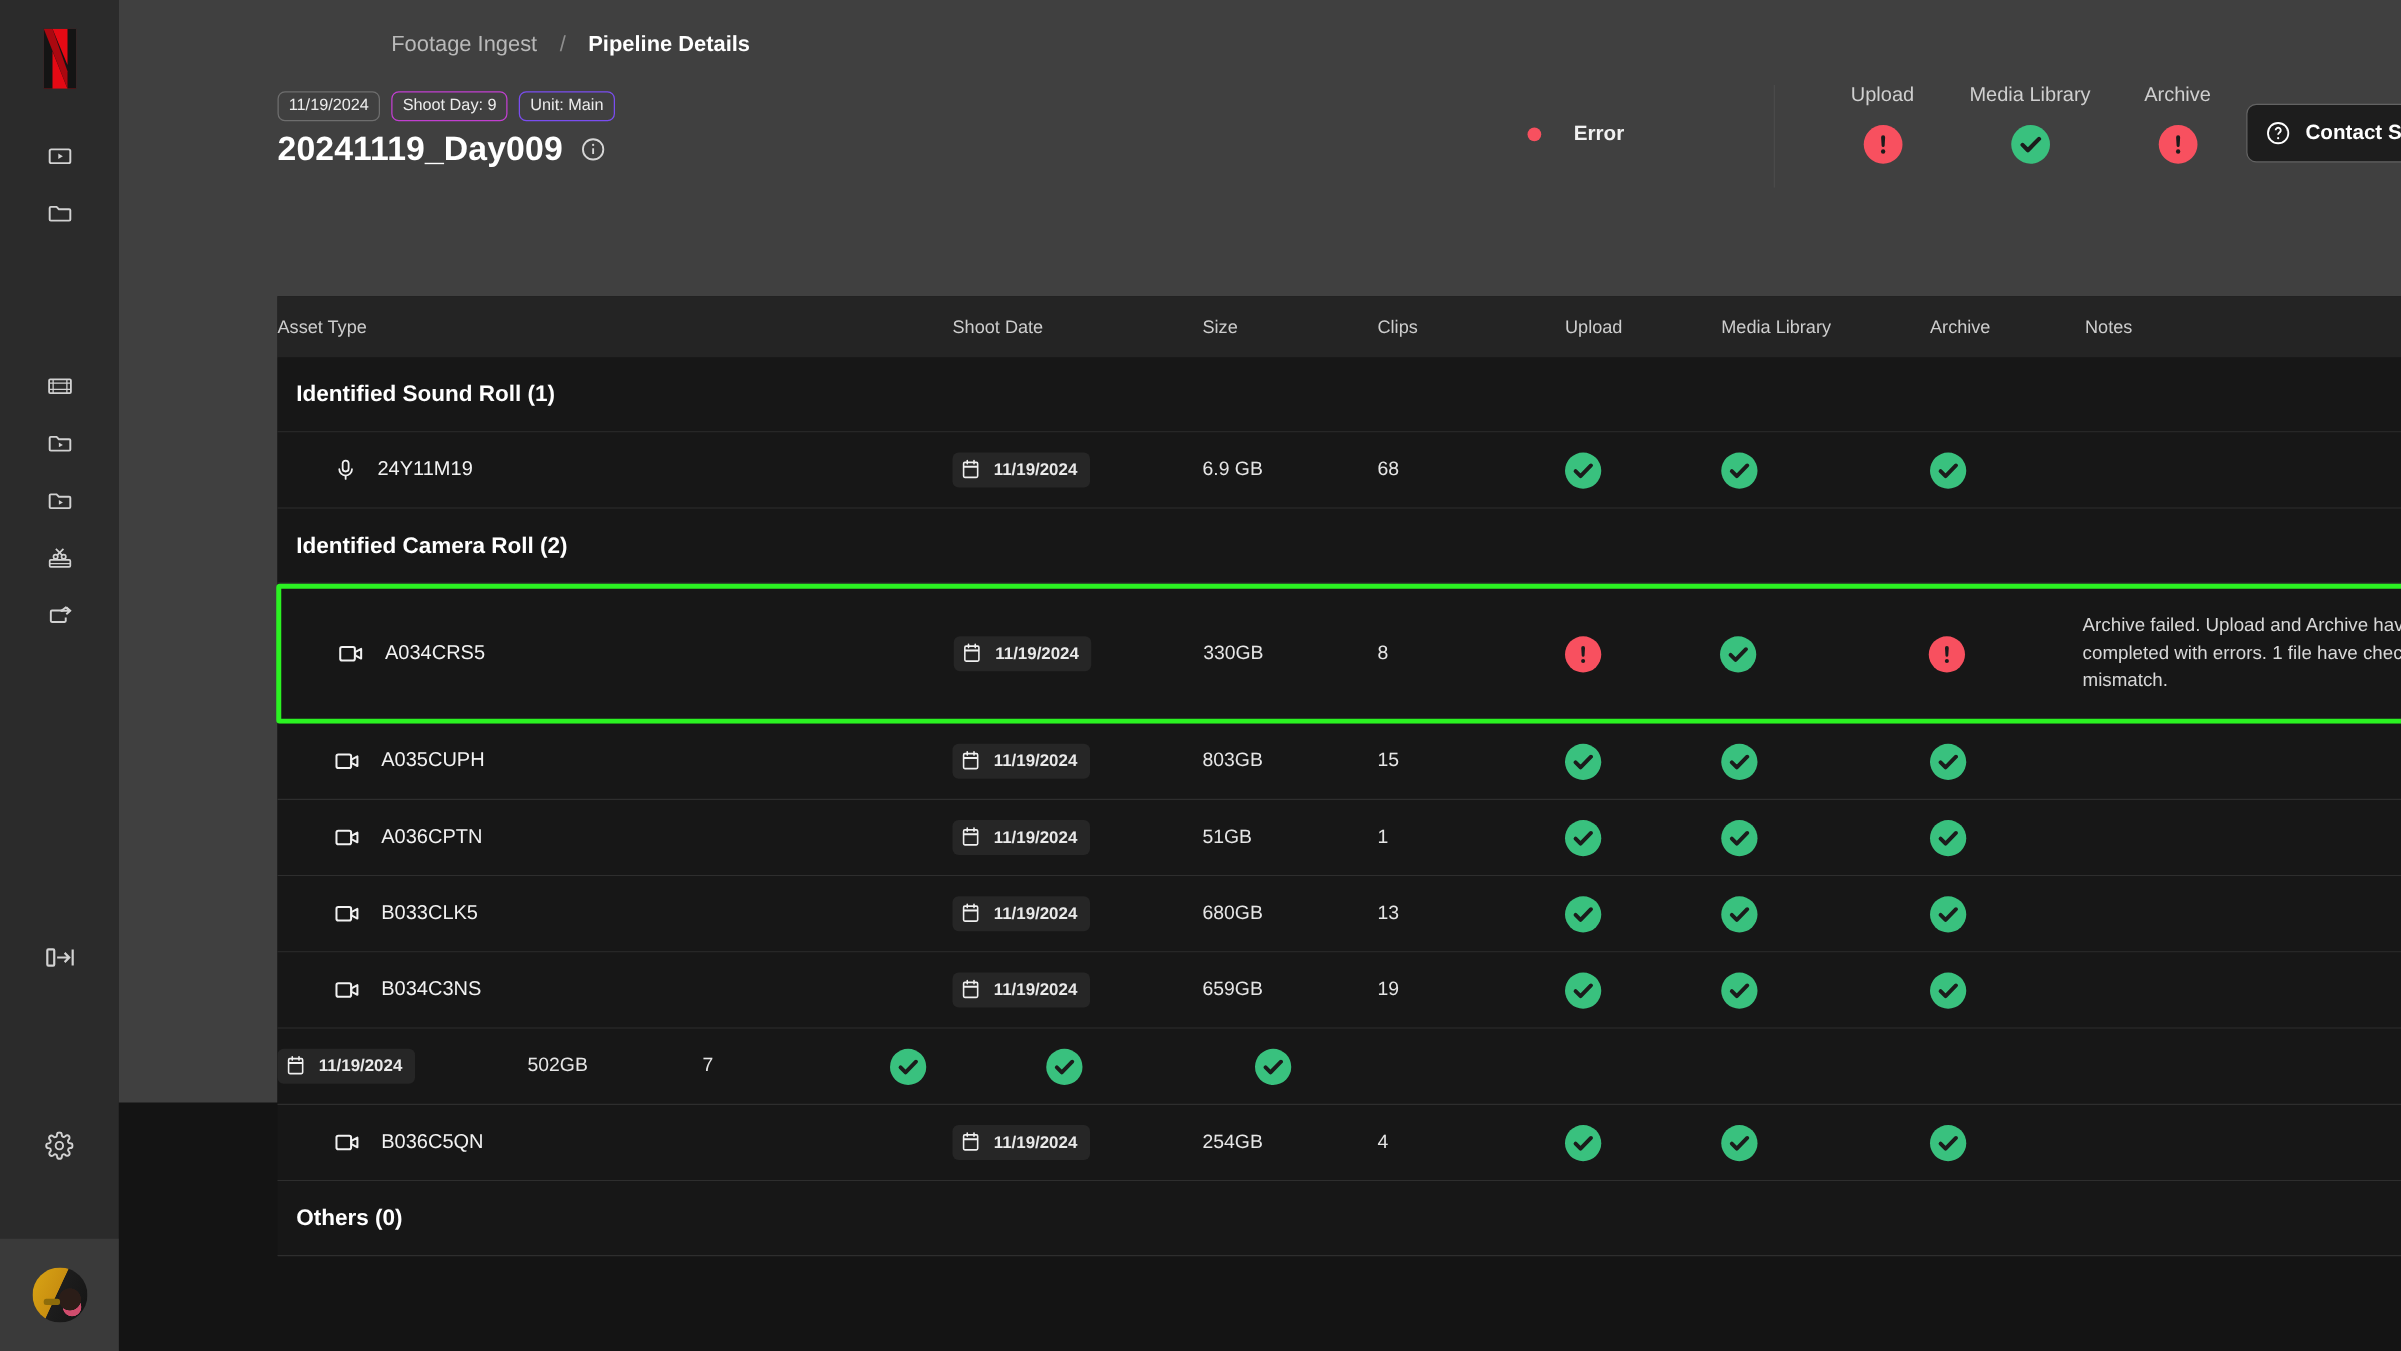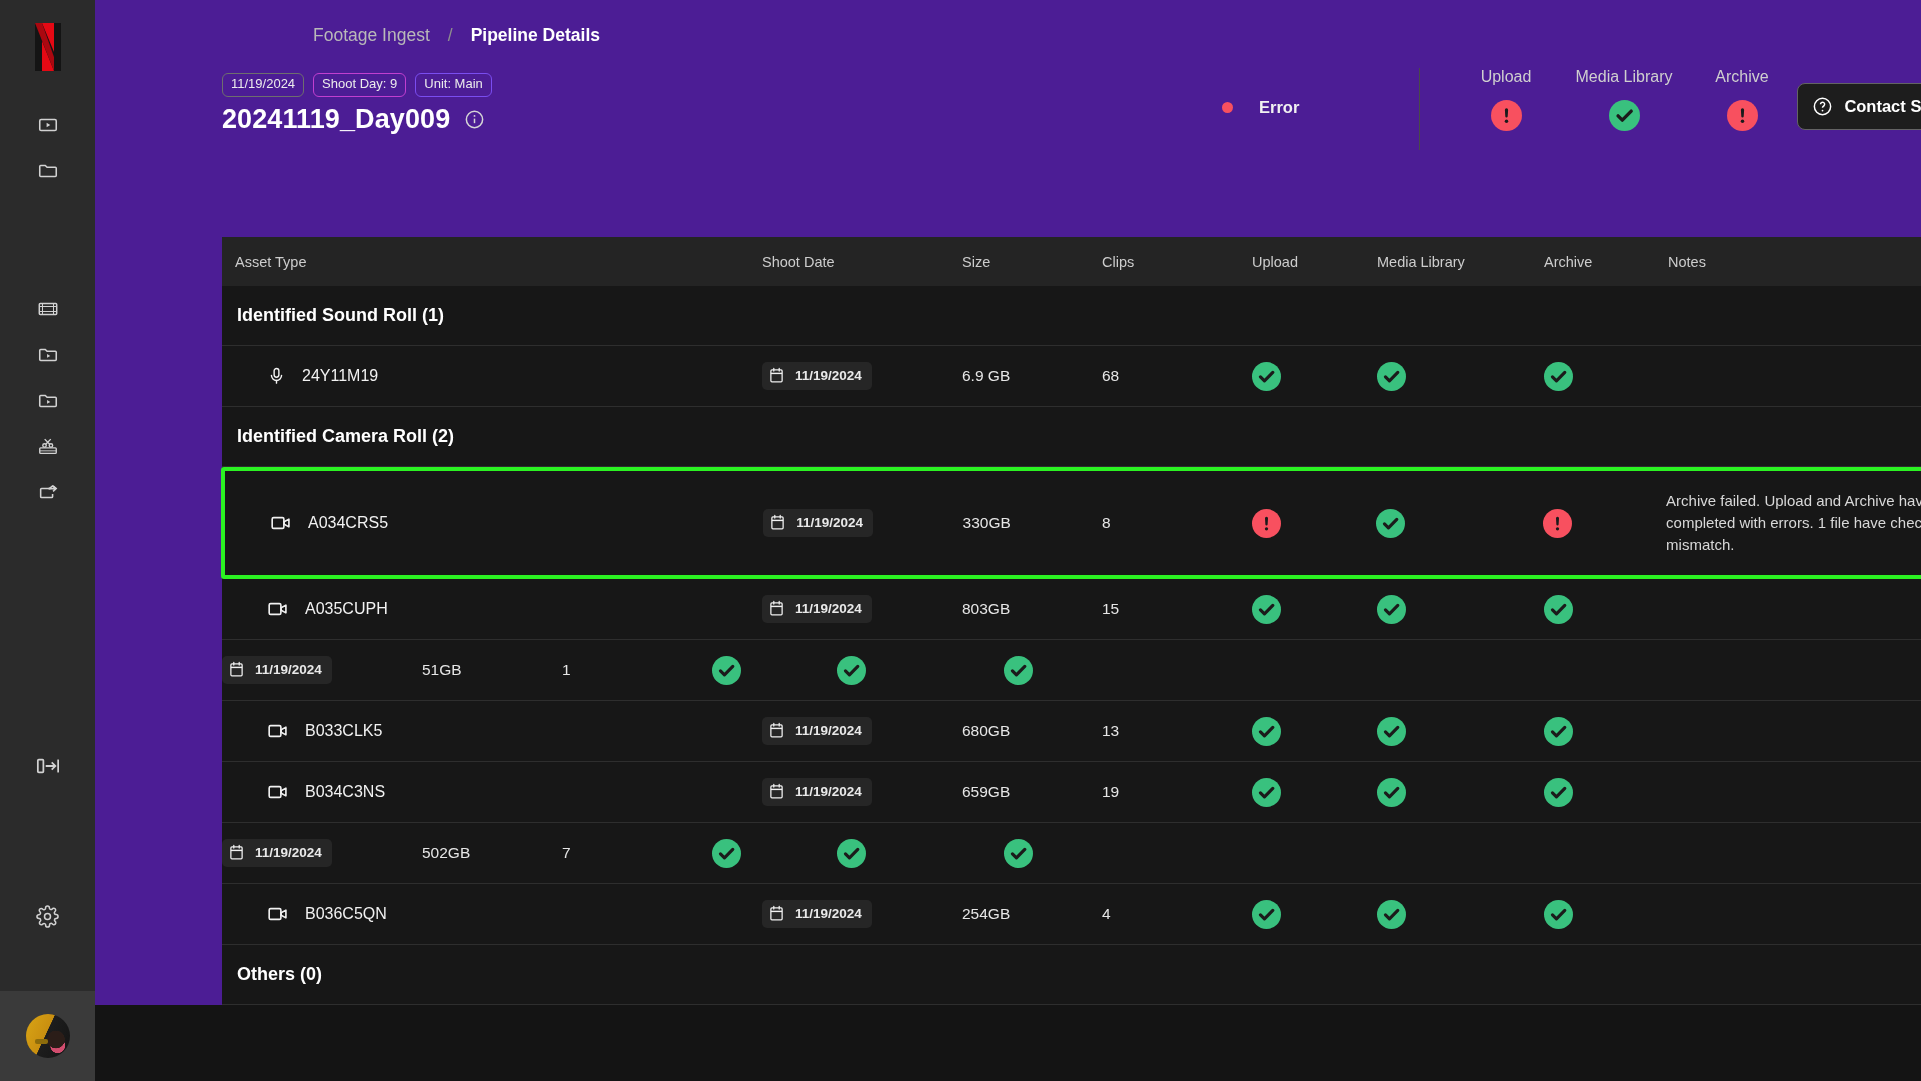--- a/index.html
+++ b/index.html
@@ -45,21 +45,21 @@
       radial-gradient(circle at 72% 72%, #d14d6e 0 16%, rgba(0,0,0,0) 17%),
       linear-gradient(115deg, #d9a515 0%, #c98f10 45%, #1d1d1d 46%, #141414 100%);
     position: relative; overflow: hidden;
   }
   .avatar::after {
     content: ""; position: absolute; left: 22%; top: 56%;
     width: 30%; height: 12%; background: #8d6c0b; border-radius: 2px;
   }
 
   
-  .main { flex: 1 1 auto; height: 1005px; position: relative; background: #4c1d95; }
+  .main { flex: 1 1 auto; height: 882px; position: relative; background: #404040; }
 
   .topbar { position: relative; height: 205px; }
 
   .breadcrumb {
     position: absolute; left: 218px; top: 25px;
     display: flex; align-items: center; gap: 18px;
     font-size: 17.5px;
   }
   .crumb-prev { color: #b9b9b9; cursor: pointer; }
   .crumb-sep { color: #8e8e8e; }
@@ -138,21 +138,21 @@
   .table-wrap {
     position: absolute; left: 127px; top: 237px;
     width: 1750px;
     background: #141414;
   }
   .thead {
     display: flex; align-items: center;
     height: 49px; background: #242424;
     font-size: 14.5px; color: #cdcdcd;
   }
-  .c-asset  { width: 540px; padding-left: 13px; }
+  .c-asset  { width: 540px; }
   .c-date   { width: 200px; }
   .c-size   { width: 140px; }
   .c-clips  { width: 150px; }
   .c-up     { width: 125px; }
   .c-ml     { width: 167px; }
   .c-ar     { width: 124px; }
   .c-notes  { width: 304px; }
 
   .group-head {
     height: 60px; display: flex; align-items: center;
@@ -505,20 +505,29 @@
           <div class="c-ar">
             <span class="st-ico sm ok">
               <svg width="29" height="29" viewBox="0 0 24 24" fill="none" stroke="#1b1b1b" stroke-width="2.6" stroke-linecap="round" stroke-linejoin="round">
                 <path d="M7 12.3l3.3 3.3L17.2 8.6"></path>
               </svg>
             </span>
           </div>
           <div class="c-notes"></div>
         </div>
         <div class="row">
+          <div class="c-asset">
+            <span class="asset-ico">
+              <svg width="22" height="18" viewBox="0 0 24 20" fill="none" stroke="currentColor" stroke-width="1.8" stroke-linejoin="round">
+                <rect x="2.2" y="4" width="13" height="12" rx="1.6"></rect>
+                <path d="M15.5 8.6l5.3-2.9v8.6l-5.3-2.9z"></path>
+              </svg>
+            </span>
+            <span class="asset-name">A036CPTN</span>
+          </div>
           <div class="c-date"><span class="date-chip">
               <span class="cal-ico">
                 <svg width="15" height="17" viewBox="0 0 20 22" fill="none" stroke="currentColor" stroke-width="1.7">
                   <rect x="2.5" y="3.5" width="15" height="16" rx="1.4"></rect>
                   <path d="M2.5 8.2h15" stroke-width="1.9"></path>
                   <path d="M6.4 1.5v3.6M13.6 1.5v3.6" stroke-linecap="round"></path>
                 </svg>
               </span>
               <span>11/19/2024</span>
             </span></div>

